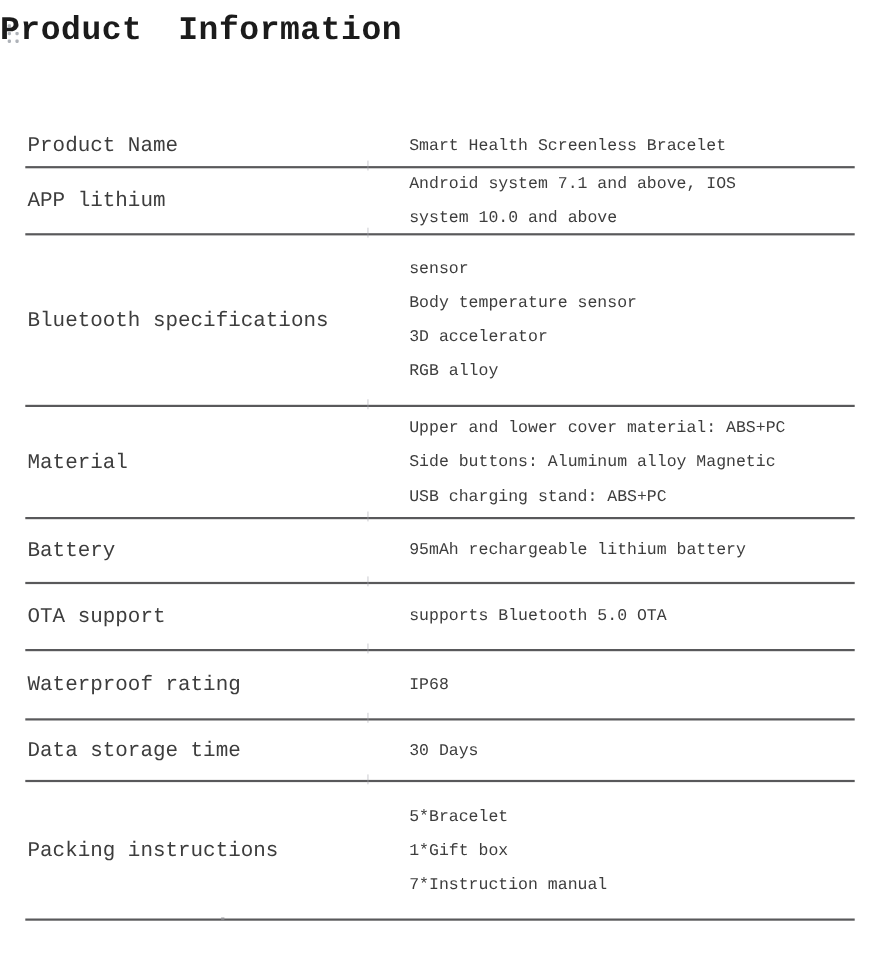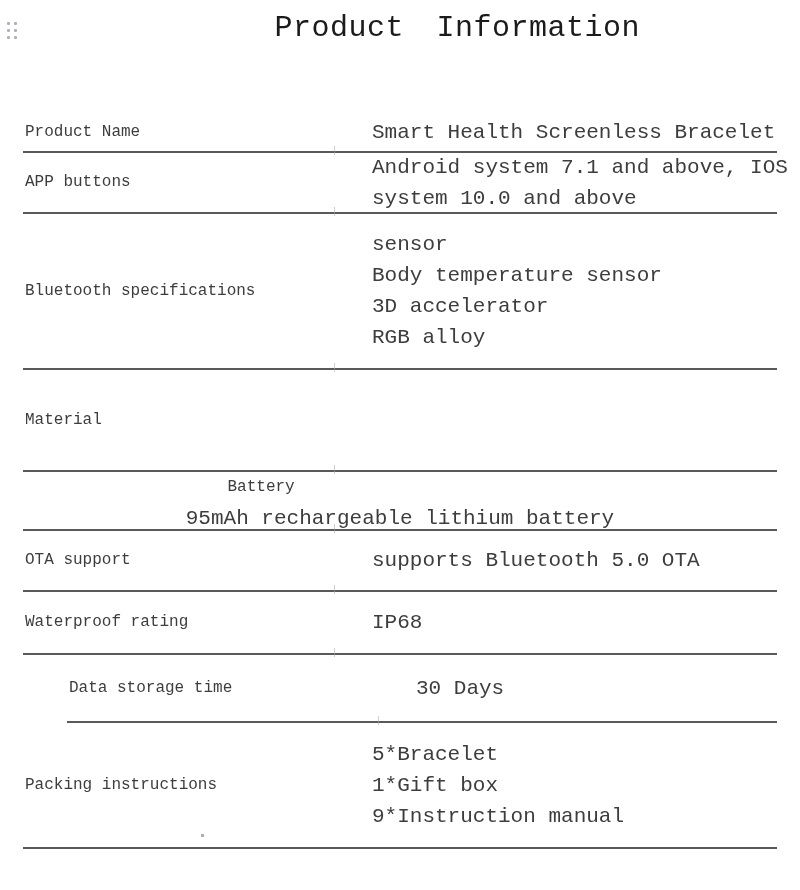--- a/index.html
+++ b/index.html
@@ -8,24 +8,24 @@
     position: relative;
     font-family: "Liberation Mono", "DejaVu Sans Mono", monospace;
     color: #3d3d3d;
     -webkit-font-smoothing: antialiased;
   }
 
   
   .title {
     position: absolute;
     top: 8px; left: 0; width: 640px;
-    text-align: right;
+    text-align: left;
     font-size: 30px;
     line-height: 40px;
-    font-weight: 400;
+    font-weight: 700;
     color: #1b1b1b;
     word-spacing: 14px;
     letter-spacing: 0.5px;
   }
 
   
   .drag-handle {
     position: absolute;
     top: 22px; left: 7px;
     width: 13px; height: 19px;
@@ -49,44 +49,44 @@
   }
   .spec-row {
     position: relative;
     display: flex;
     align-items: center;
     border-bottom: 2px solid #59595b;
   }
   .cell-label {
     width: 349px;
     padding-left: 2px;
-    font-size: 16px;
+    font-size: 19px;
     line-height: 31px;
     color: #3d3d3d;
     flex-shrink: 0;
   }
   .cell-value {
     flex: 1;
     display: flex;
     flex-direction: column;
     justify-content: center;
-    font-size: 21px;
+    font-size: 15px;
     color: #3d3d3d;
   }
   .value-line { line-height: 31px; white-space: nowrap; }
 
   
   .row-0 { height: 40px; }
   .row-1 { height: 61px; }
   .row-2 { height: 156px; }
   .row-3 { height: 102px; }
-  .row-4 { height: 59px; flex-direction: column; }
+  .row-4 { height: 59px; }
   .row-5 { height: 61px; }
   .row-6 { height: 63px; }
-  .row-7 { height: 68px; margin-left: 44px; }
+  .row-7 { height: 56px; }
   .row-8 { height: 126px; }
 
   
   .tick {
     position: absolute;
     left: 311px;
     bottom: -4px;
     width: 1px;
     height: 9px;
     background: #a8a8ae;
@@ -118,39 +118,44 @@
 
 <div class="spec-table" id="spec-table">
     <div class="spec-row row-0">
       <div class="cell-label">Product Name</div>
       <div class="cell-value">
         <div class="value-line">Smart Health Screenless Bracelet</div>
       </div>
       <span class="tick"></span>
     </div>
     <div class="spec-row row-1">
-      <div class="cell-label">APP buttons</div>
+      <div class="cell-label">APP lithium</div>
       <div class="cell-value">
         <div class="value-line">Android system 7.1 and above, IOS</div>
         <div class="value-line">system 10.0 and above</div>
       </div>
       <span class="tick"></span>
     </div>
     <div class="spec-row row-2">
       <div class="cell-label">Bluetooth specifications</div>
       <div class="cell-value">
         <div class="value-line">sensor</div>
         <div class="value-line">Body temperature sensor</div>
         <div class="value-line">3D accelerator</div>
         <div class="value-line">RGB alloy</div>
       </div>
       <span class="tick"></span>
     </div>
     <div class="spec-row row-3">
       <div class="cell-label">Material</div>
+      <div class="cell-value">
+        <div class="value-line">Upper and lower cover material: ABS+PC</div>
+        <div class="value-line">Side buttons: Aluminum alloy Magnetic</div>
+        <div class="value-line">USB charging stand: ABS+PC</div>
+      </div>
       <span class="tick"></span>
     </div>
     <div class="spec-row row-4">
       <div class="cell-label">Battery</div>
       <div class="cell-value">
         <div class="value-line">95mAh rechargeable lithium battery</div>
       </div>
       <span class="tick"></span>
     </div>
     <div class="spec-row row-5">
@@ -172,18 +177,18 @@
       <div class="cell-value">
         <div class="value-line">30 Days</div>
       </div>
       <span class="tick"></span>
     </div>
     <div class="spec-row row-8">
       <div class="cell-label">Packing instructions</div>
       <div class="cell-value">
         <div class="value-line">5*Bracelet</div>
         <div class="value-line">1*Gift box</div>
-        <div class="value-line">9*Instruction manual</div>
+        <div class="value-line">7*Instruction manual</div>
       </div>
     </div>
   </div>
 
 <div class="stray-dot"></div>
 
 </body></html>

